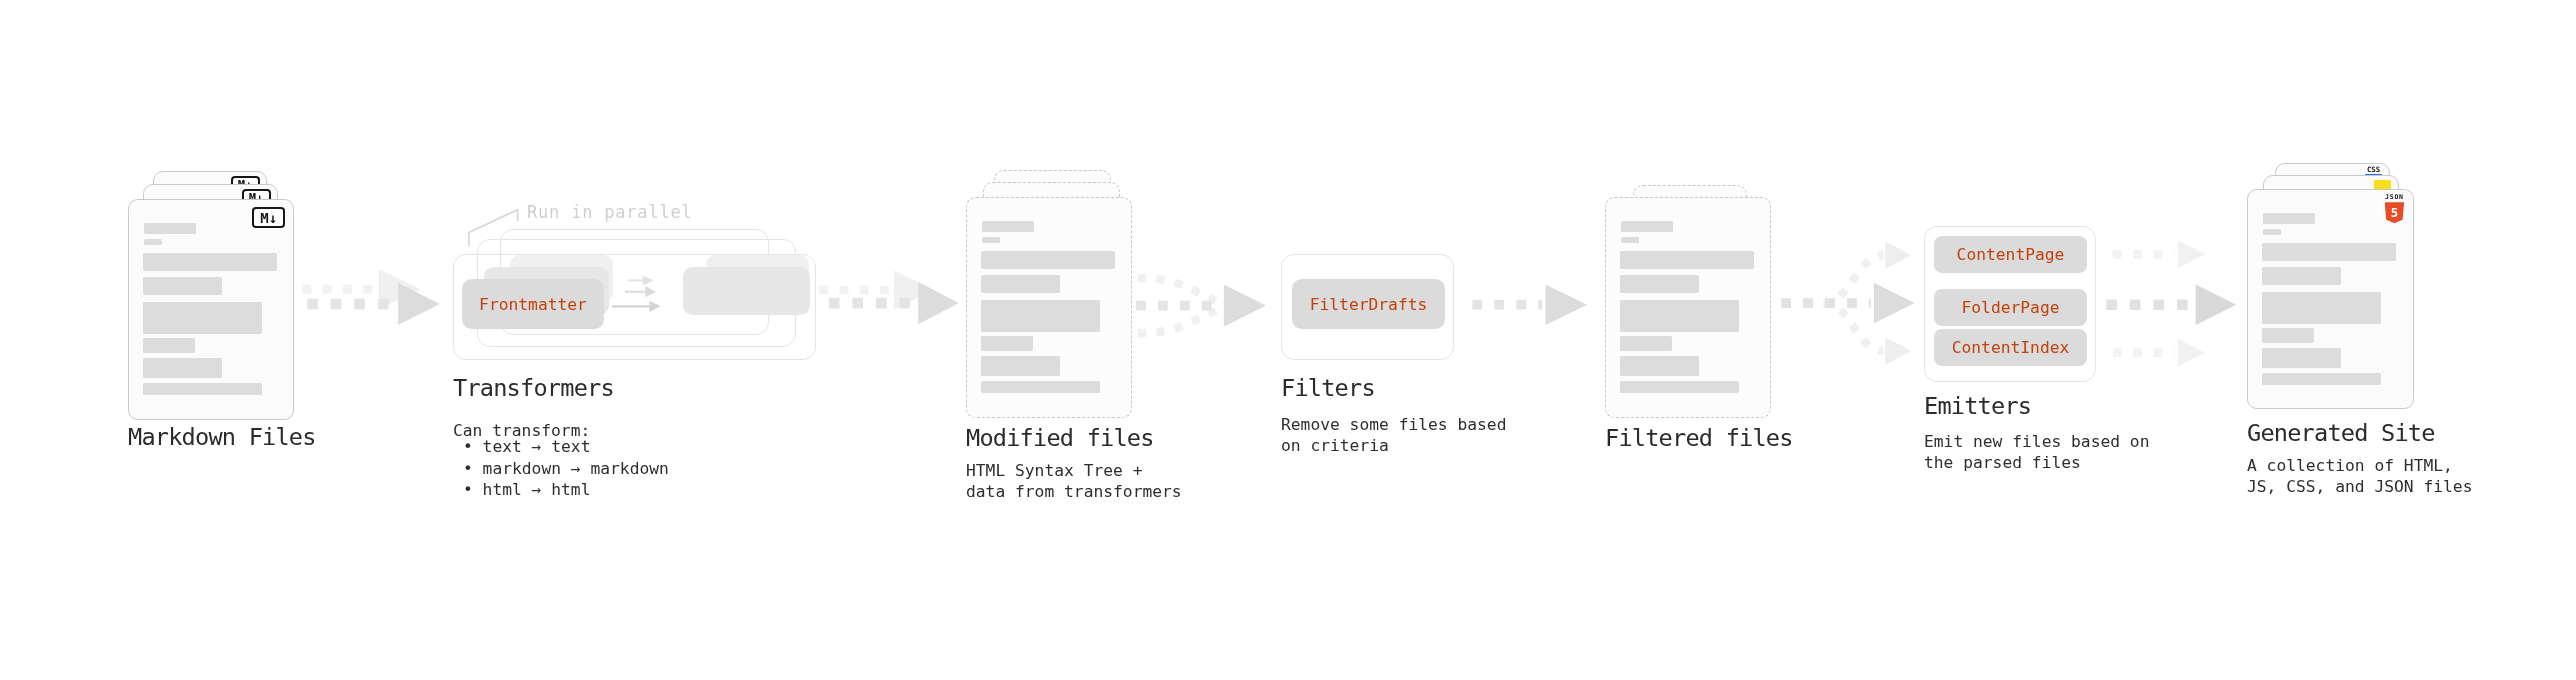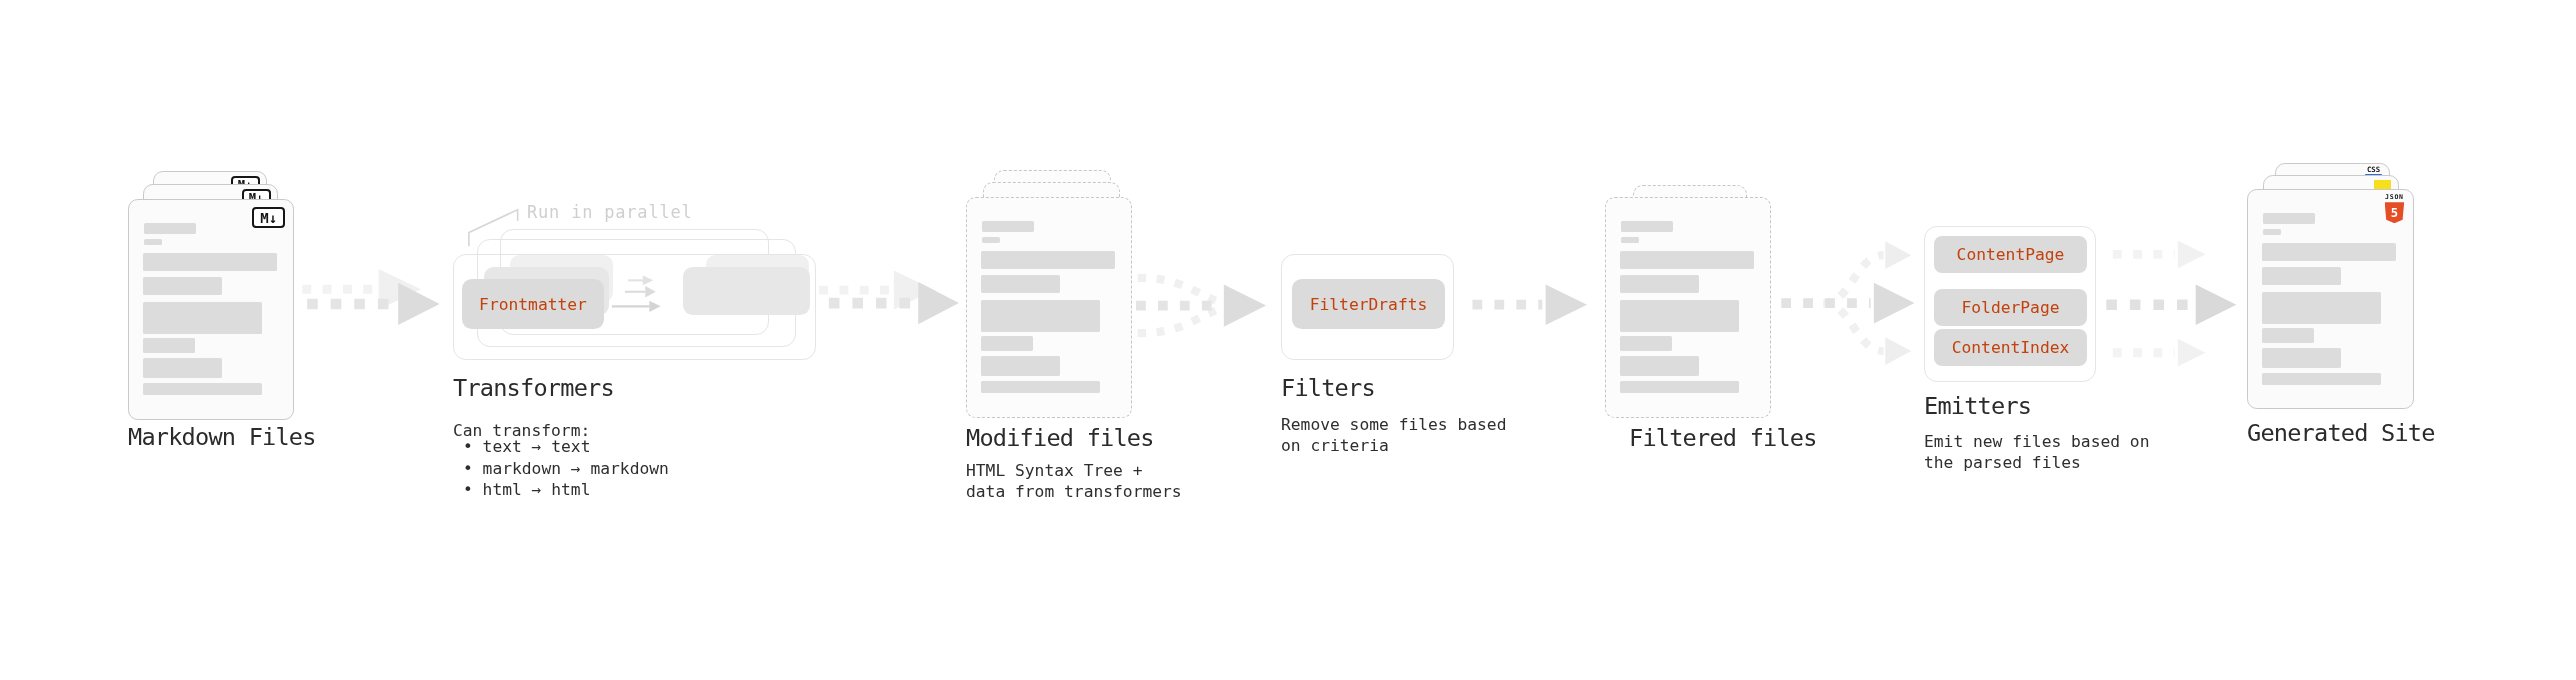--- a/index.html
+++ b/index.html
@@ -190,21 +190,21 @@
     <div class="doc dashed" style="left:1605px;top:197px;width:166px;height:221px;">
         <div class="bar b1"></div>
         <div class="bar b2"></div>
         <div class="bar b3"></div>
         <div class="bar b4"></div>
         <div class="bar b5"></div>
         <div class="bar b6"></div>
         <div class="bar b7"></div>
         <div class="bar b8"></div>
       </div>
-    <div class="stage-label" style="left:1605px;top:424px;margin-left:24px;">Filtered files</div>
+    <div class="stage-label" style="left:1605px;top:424px;">Filtered files</div>
   </div>
 
   <div class="layer">
     <div class="outline-box" style="left:1924px;top:226px;width:172px;height:156px;"></div>
     <div class="pill" style="left:1934px;top:236px;width:153px;height:37px;border-radius:8.1px;">ContentPage</div>
     <div class="pill" style="left:1934px;top:289px;width:153px;height:37px;border-radius:8.1px;">FolderPage</div>
     <div class="pill" style="left:1934px;top:329px;width:153px;height:37px;border-radius:8.1px;">ContentIndex</div>
     <div class="stage-label" style="left:1924px;top:392px;">Emitters</div>
     <div class="stage-desc" style="left:1924px;top:431px;">
       <div>Emit new files based on</div>
@@ -232,16 +232,20 @@
     <div class="bar b1"></div>
         <div class="bar b2"></div>
         <div class="bar b3"></div>
         <div class="bar b4"></div>
         <div class="bar b5"></div>
         <div class="bar b6"></div>
         <div class="bar b7"></div>
         <div class="bar b8"></div>
       </div>
     <div class="stage-label" style="left:2247px;top:419px;">Generated Site</div>
+    <div class="stage-desc" style="left:2247px;top:455px;">
+      <div>A collection of HTML,</div>
+      <div>JS, CSS, and JSON files</div>
+    </div>
   </div>
 
 </div>
 
 
 </body></html>

